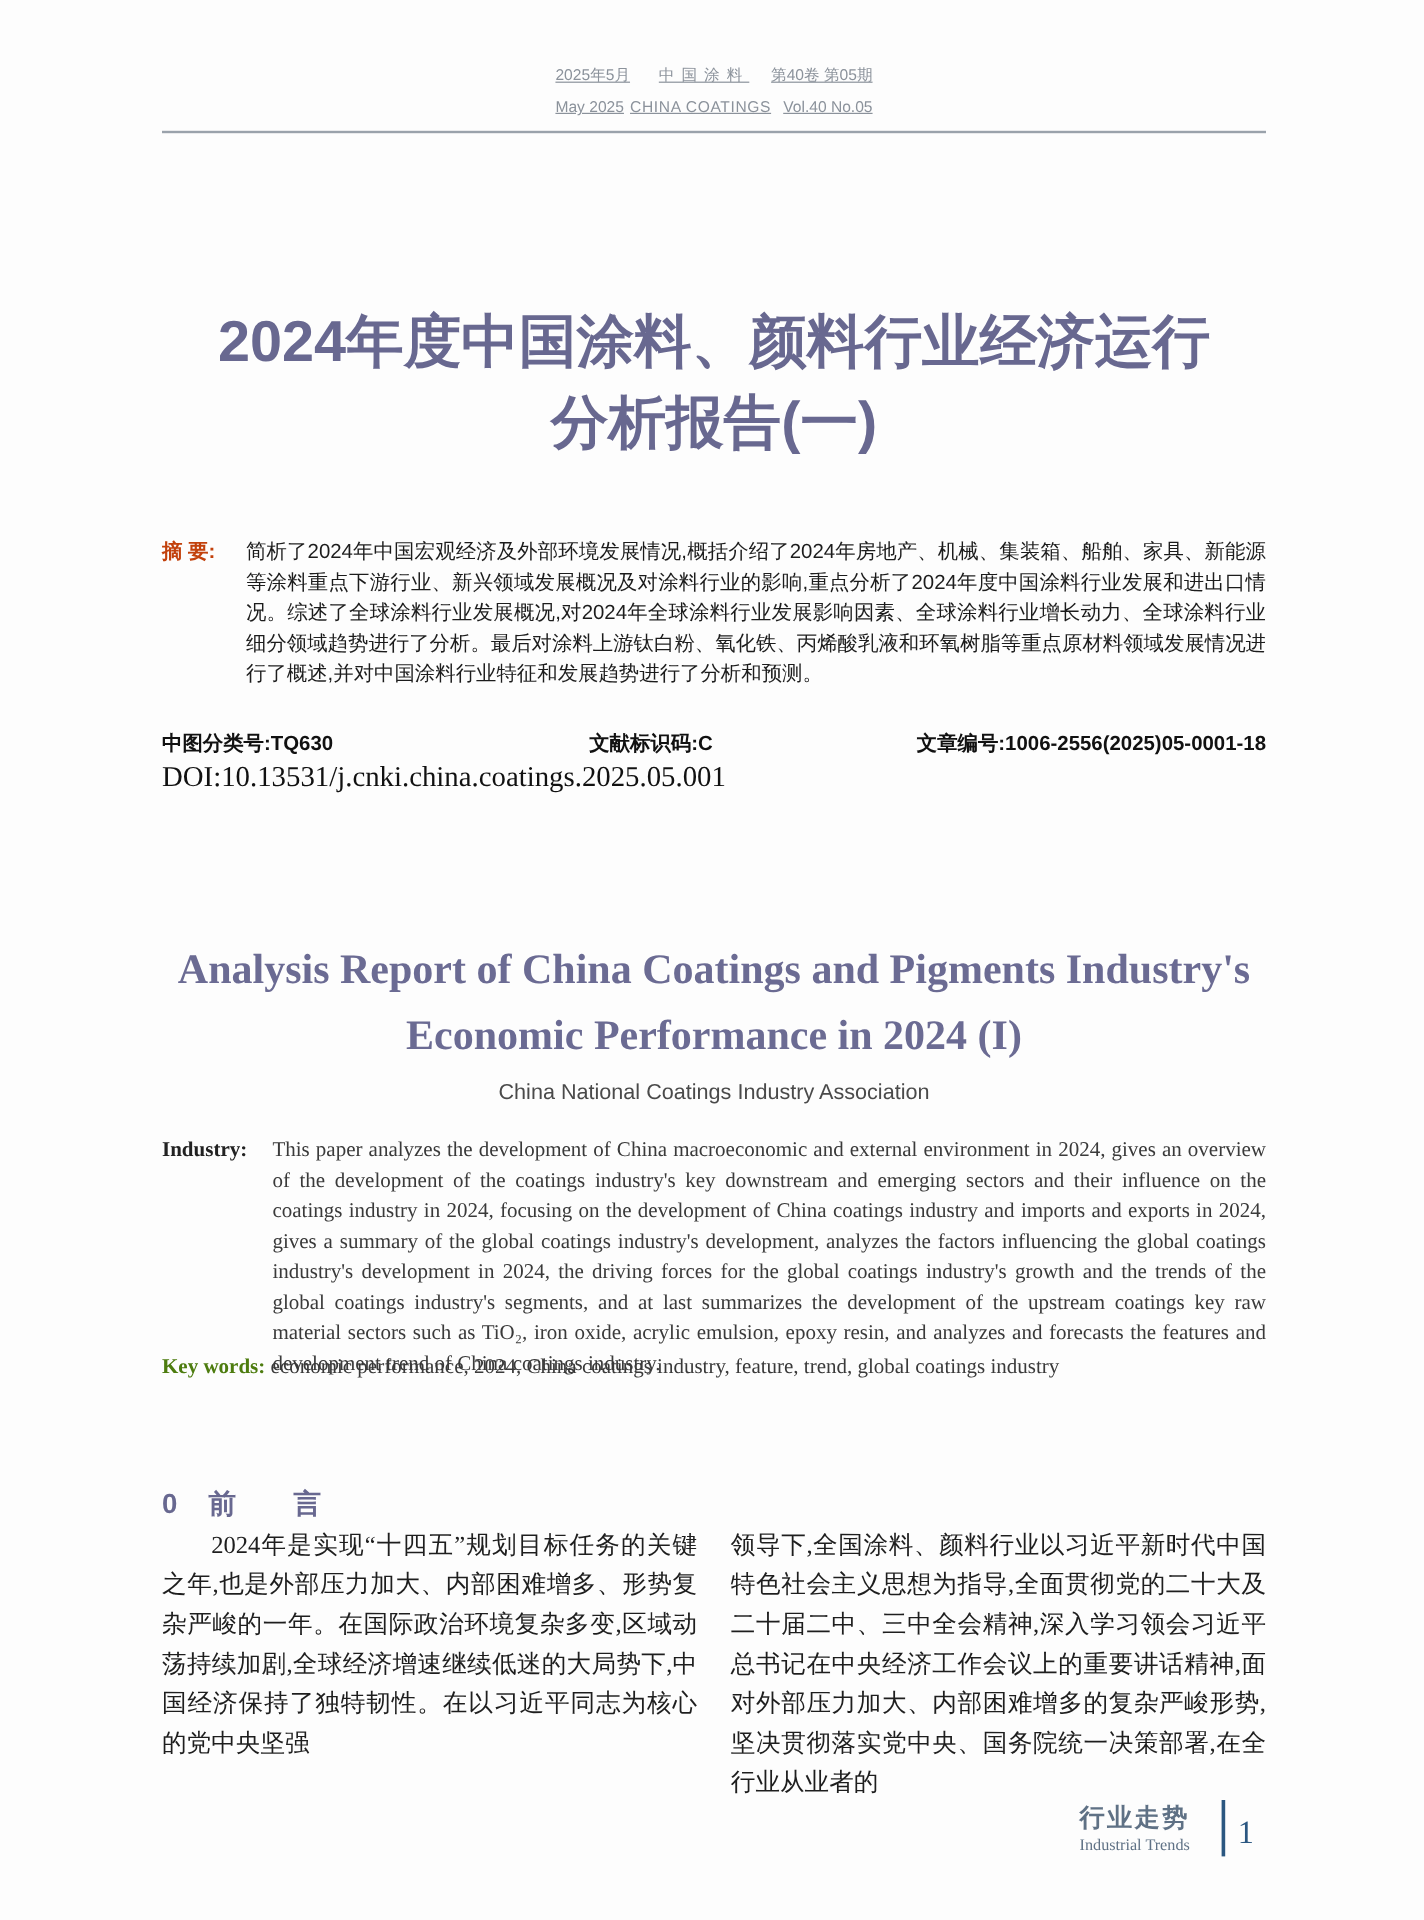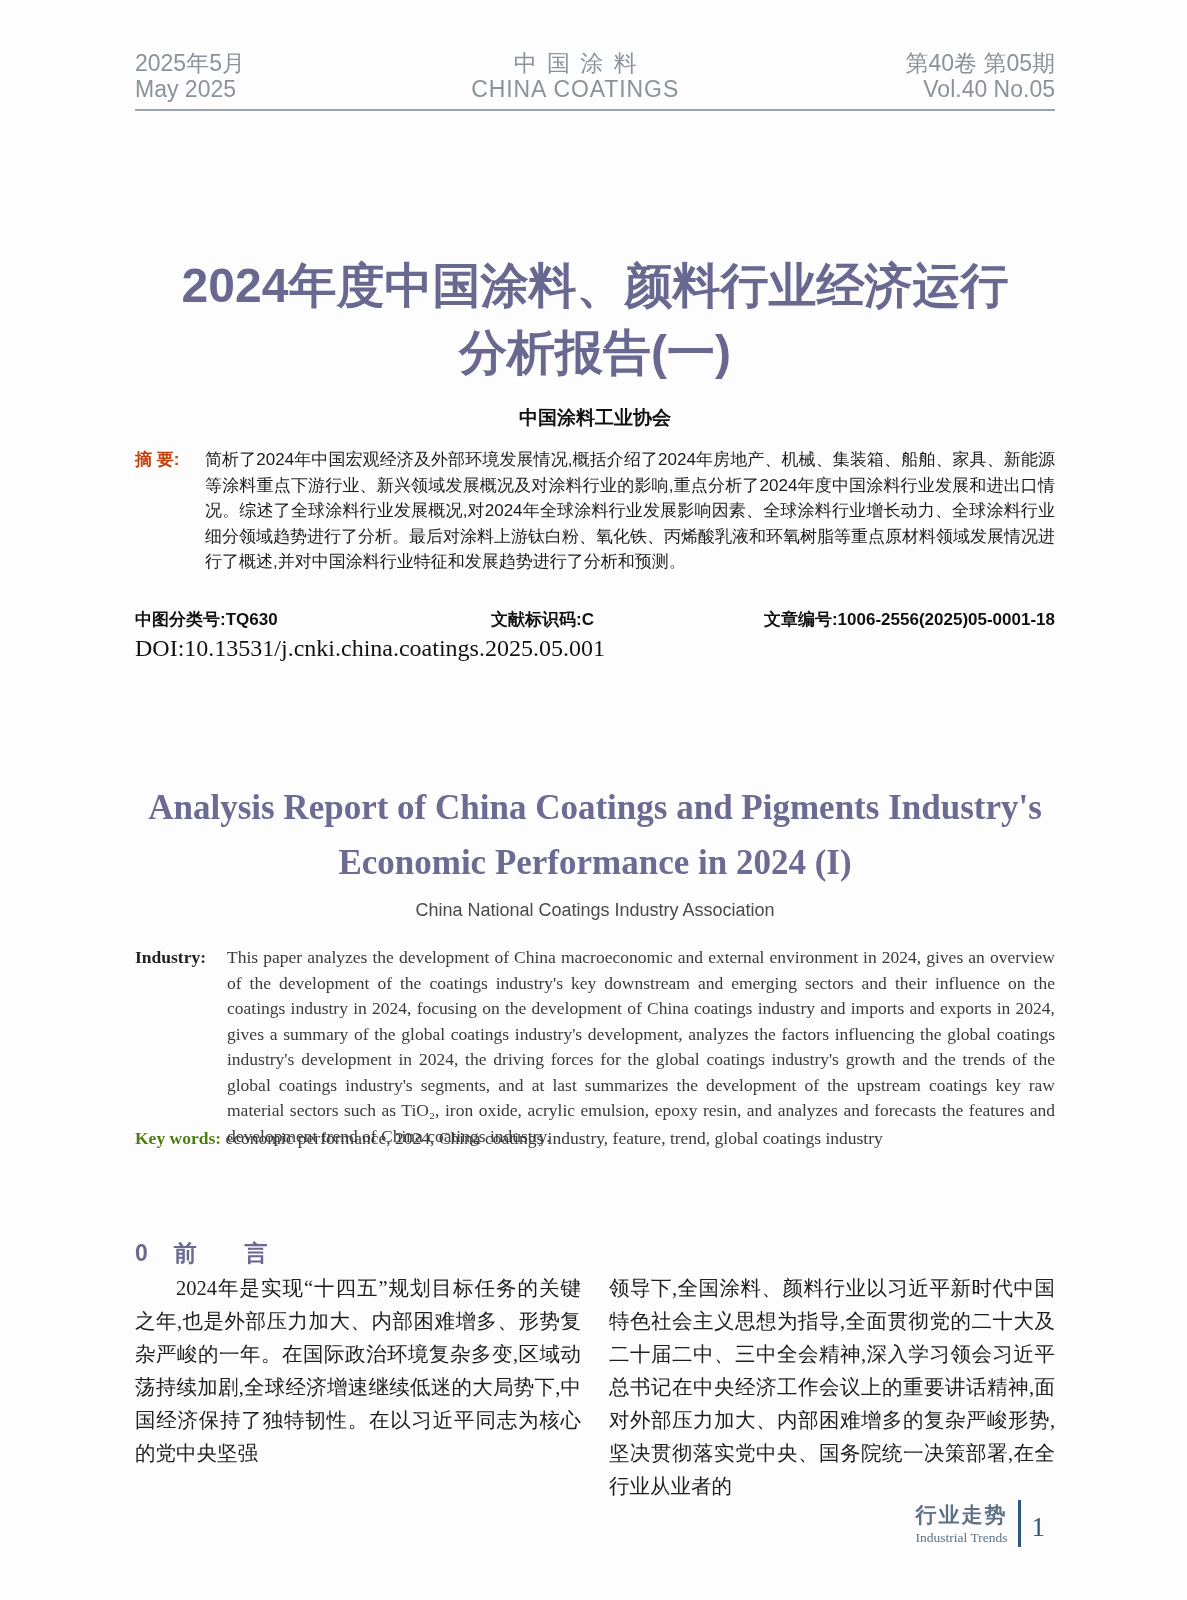--- a/index.html
+++ b/index.html
@@ -9,23 +9,23 @@
     font-family: "Liberation Sans", sans-serif;
     color: #1c1c1c;
     position: relative;
     overflow: hidden;
   }
   .page { position: relative; width: 1187px; height: 1600px; background: #fdfdfd; }
 
   
   .header {
     position: absolute; left: 135px; top: 50px; width: 920px;
-    display: flex; justify-content: space-between; align-items: flex-start;
-    color: #8b929b; font-size: 23px; line-height: 26px;
-    padding-bottom: 7px; border-bottom: 2px solid #9aa2ab;
+    display: flex; justify-content: center; align-items: flex-start;
+    color: #8b929b; font-size: 13px; line-height: 26px;
+    padding-bottom: 7px; border-bottom: 2px solid #9aa2ab; text-decoration: underline;
   }
   .h-col.center { text-align: center; }
   .h-col.right  { text-align: right; }
   .zh-spaced { letter-spacing: 0.45em; margin-right: -0.45em; }
   .en-caps   { letter-spacing: 0.04em; }
 
   
   .title-zh {
     position: absolute; left: 110px; top: 252px; width: 970px;
     text-align: center; font-weight: 700; font-size: 48px; line-height: 67px;
@@ -104,21 +104,21 @@
   
   .footer-note {
     position: absolute; left: 135px; top: 1437px; width: 943px;
     border-top: 2px solid #555;
     padding-top: 9px; font-size: 17px; color: #222;
   }
   .page-marker {
     position: absolute; right: 142px; top: 1500px;
     display: flex; align-items: center;
   }
-  .marker-text { text-align: right; padding-right: 10px; }
+  .marker-text { text-align: right; padding-right: 26px; }
   .marker-zh { font-size: 21px; font-weight: 700; color: #5f7185; letter-spacing: 2px; }
   .marker-en { font-size: 13.5px; color: #5f7185; font-family: "Liberation Serif", serif; margin-top: 1px; }
   .marker-bar { width: 3px; height: 47px; background: #2b5781; }
   .marker-num {
     font-family: "Liberation Serif", serif; font-size: 27px; color: #2b5781;
     padding-left: 11px; padding-top: 8px;
   }
 </style>
 </head>
 <body>
@@ -138,21 +138,20 @@
       <div>第40卷 第05期</div>
       <div>Vol.40  No.05</div>
     </div>
   </header>
 
   <h1 class="title-zh">
     <div>2024年度中国涂料、颜料行业经济运行</div>
     <div>分析报告(一)</div>
   </h1>
 
-  <div class="author-zh">中国涂料工业协会</div>
 
   <div class="abstract-zh">
     <div class="lbl">摘 要:</div>
     <div class="txt">简析了2024年中国宏观经济及外部环境发展情况,概括介绍了2024年房地产、机械、集装箱、船舶、家具、新能源等涂料重点下游行业、新兴领域发展概况及对涂料行业的影响,重点分析了2024年度中国涂料行业发展和进出口情况。综述了全球涂料行业发展概况,对2024年全球涂料行业发展影响因素、全球涂料行业增长动力、全球涂料行业细分领域趋势进行了分析。最后对涂料上游钛白粉、氧化铁、丙烯酸乳液和环氧树脂等重点原材料领域发展情况进行了概述,并对中国涂料行业特征和发展趋势进行了分析和预测。</div>
   </div>
 
 
   <div class="class-row">
     <span class="clc">中图分类号:TQ630</span>
     <span class="doc">文献标识码:C</span>

